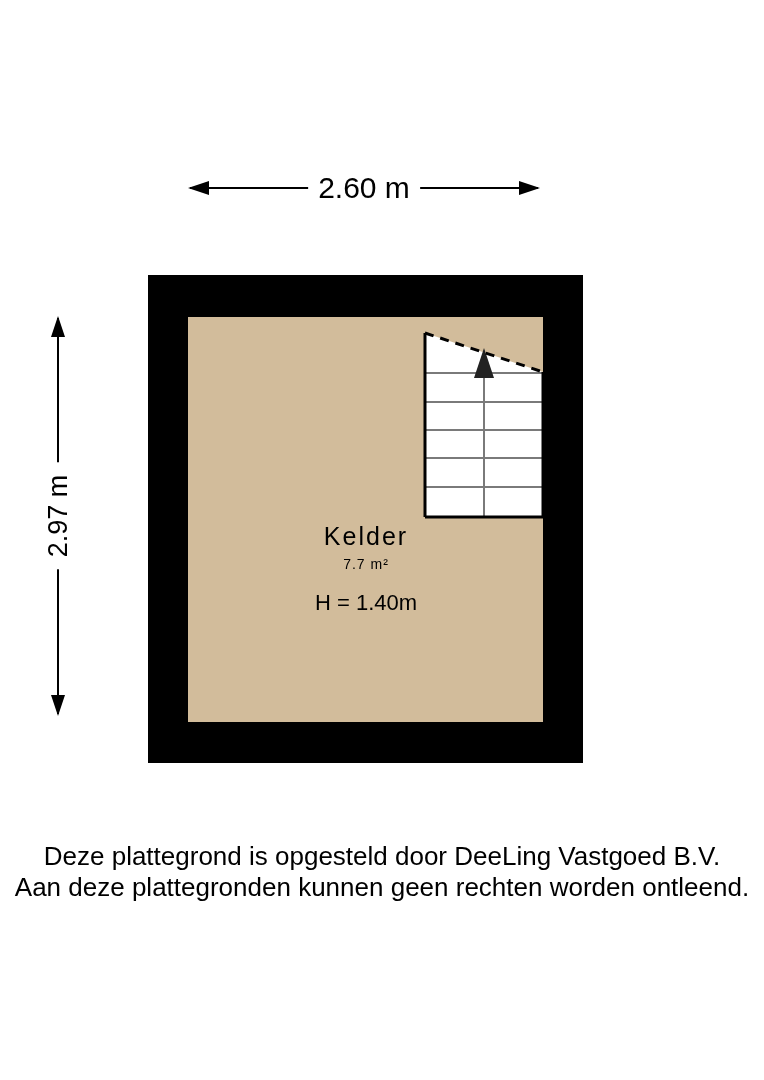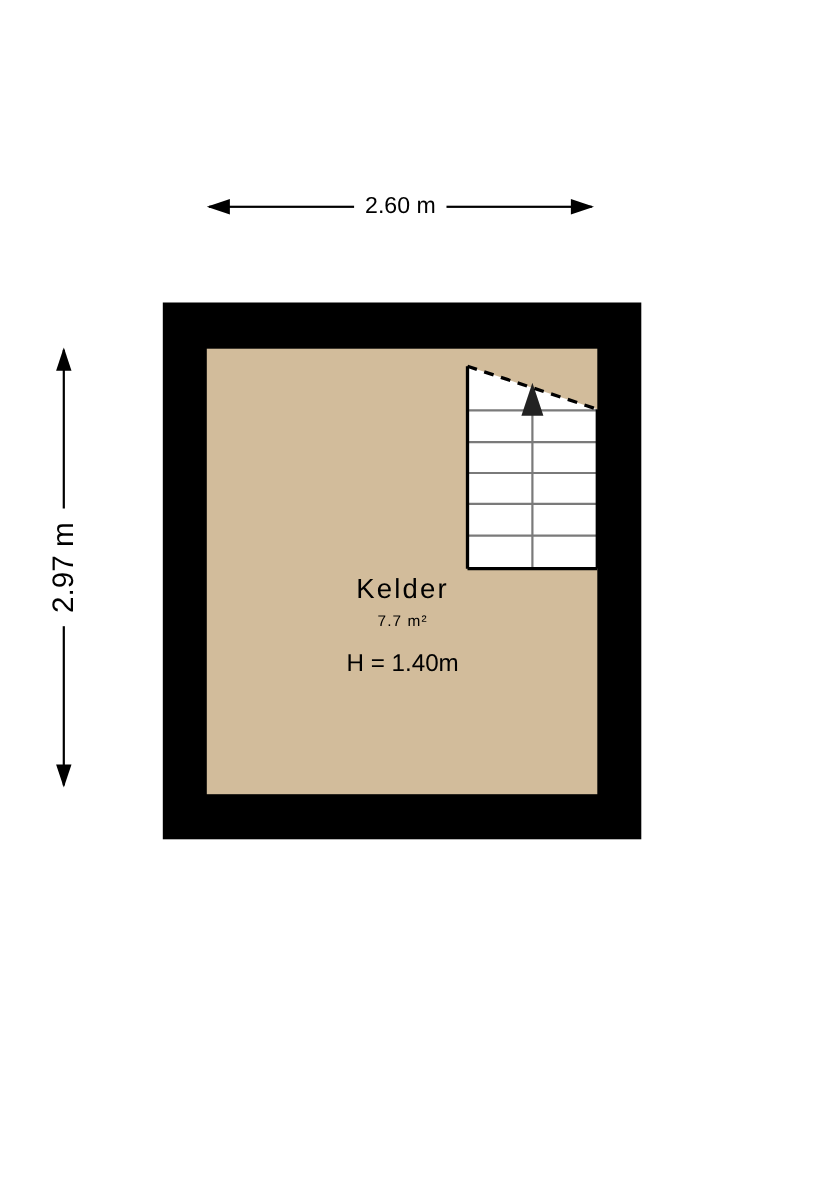--- a/index.html
+++ b/index.html
@@ -48,21 +48,21 @@
     border-top: 7px solid transparent;
     border-bottom: 7px solid transparent;
     border-left: 21px solid var(--color-wall);
   }
   .dim-h .dim-label {
     position: absolute;
     left: 50%; top: 50%;
     transform: translate(-50%, -50%);
     background: var(--color-background);
     padding: 0 10px;
-    font-size: 21px;
+    font-size: 30px;
     white-space: nowrap;
   }
 
   .dim-v {
     position: absolute;
     left: 44px; top: 316px;
     width: 28px; height: 400px;
   }
   .dim-v .dim-line {
     position: absolute;
@@ -194,14 +194,18 @@
       <line class="cut-line" x1="3" y1="3" x2="121" y2="42"></line>
     </svg>
   </div>
 
   <div class="room-labels">
     <div class="room-name">Kelder</div>
     <div class="room-area">7.7 m²</div>
     <div class="room-height">H = 1.40m</div>
   </div>
 
+  <div class="footer">
+    <div>Deze plattegrond is opgesteld door DeeLing Vastgoed B.V.</div>
+    <div>Aan deze plattegronden kunnen geen rechten worden ontleend.</div>
+  </div>
 
 </div>
 
 </body></html>

